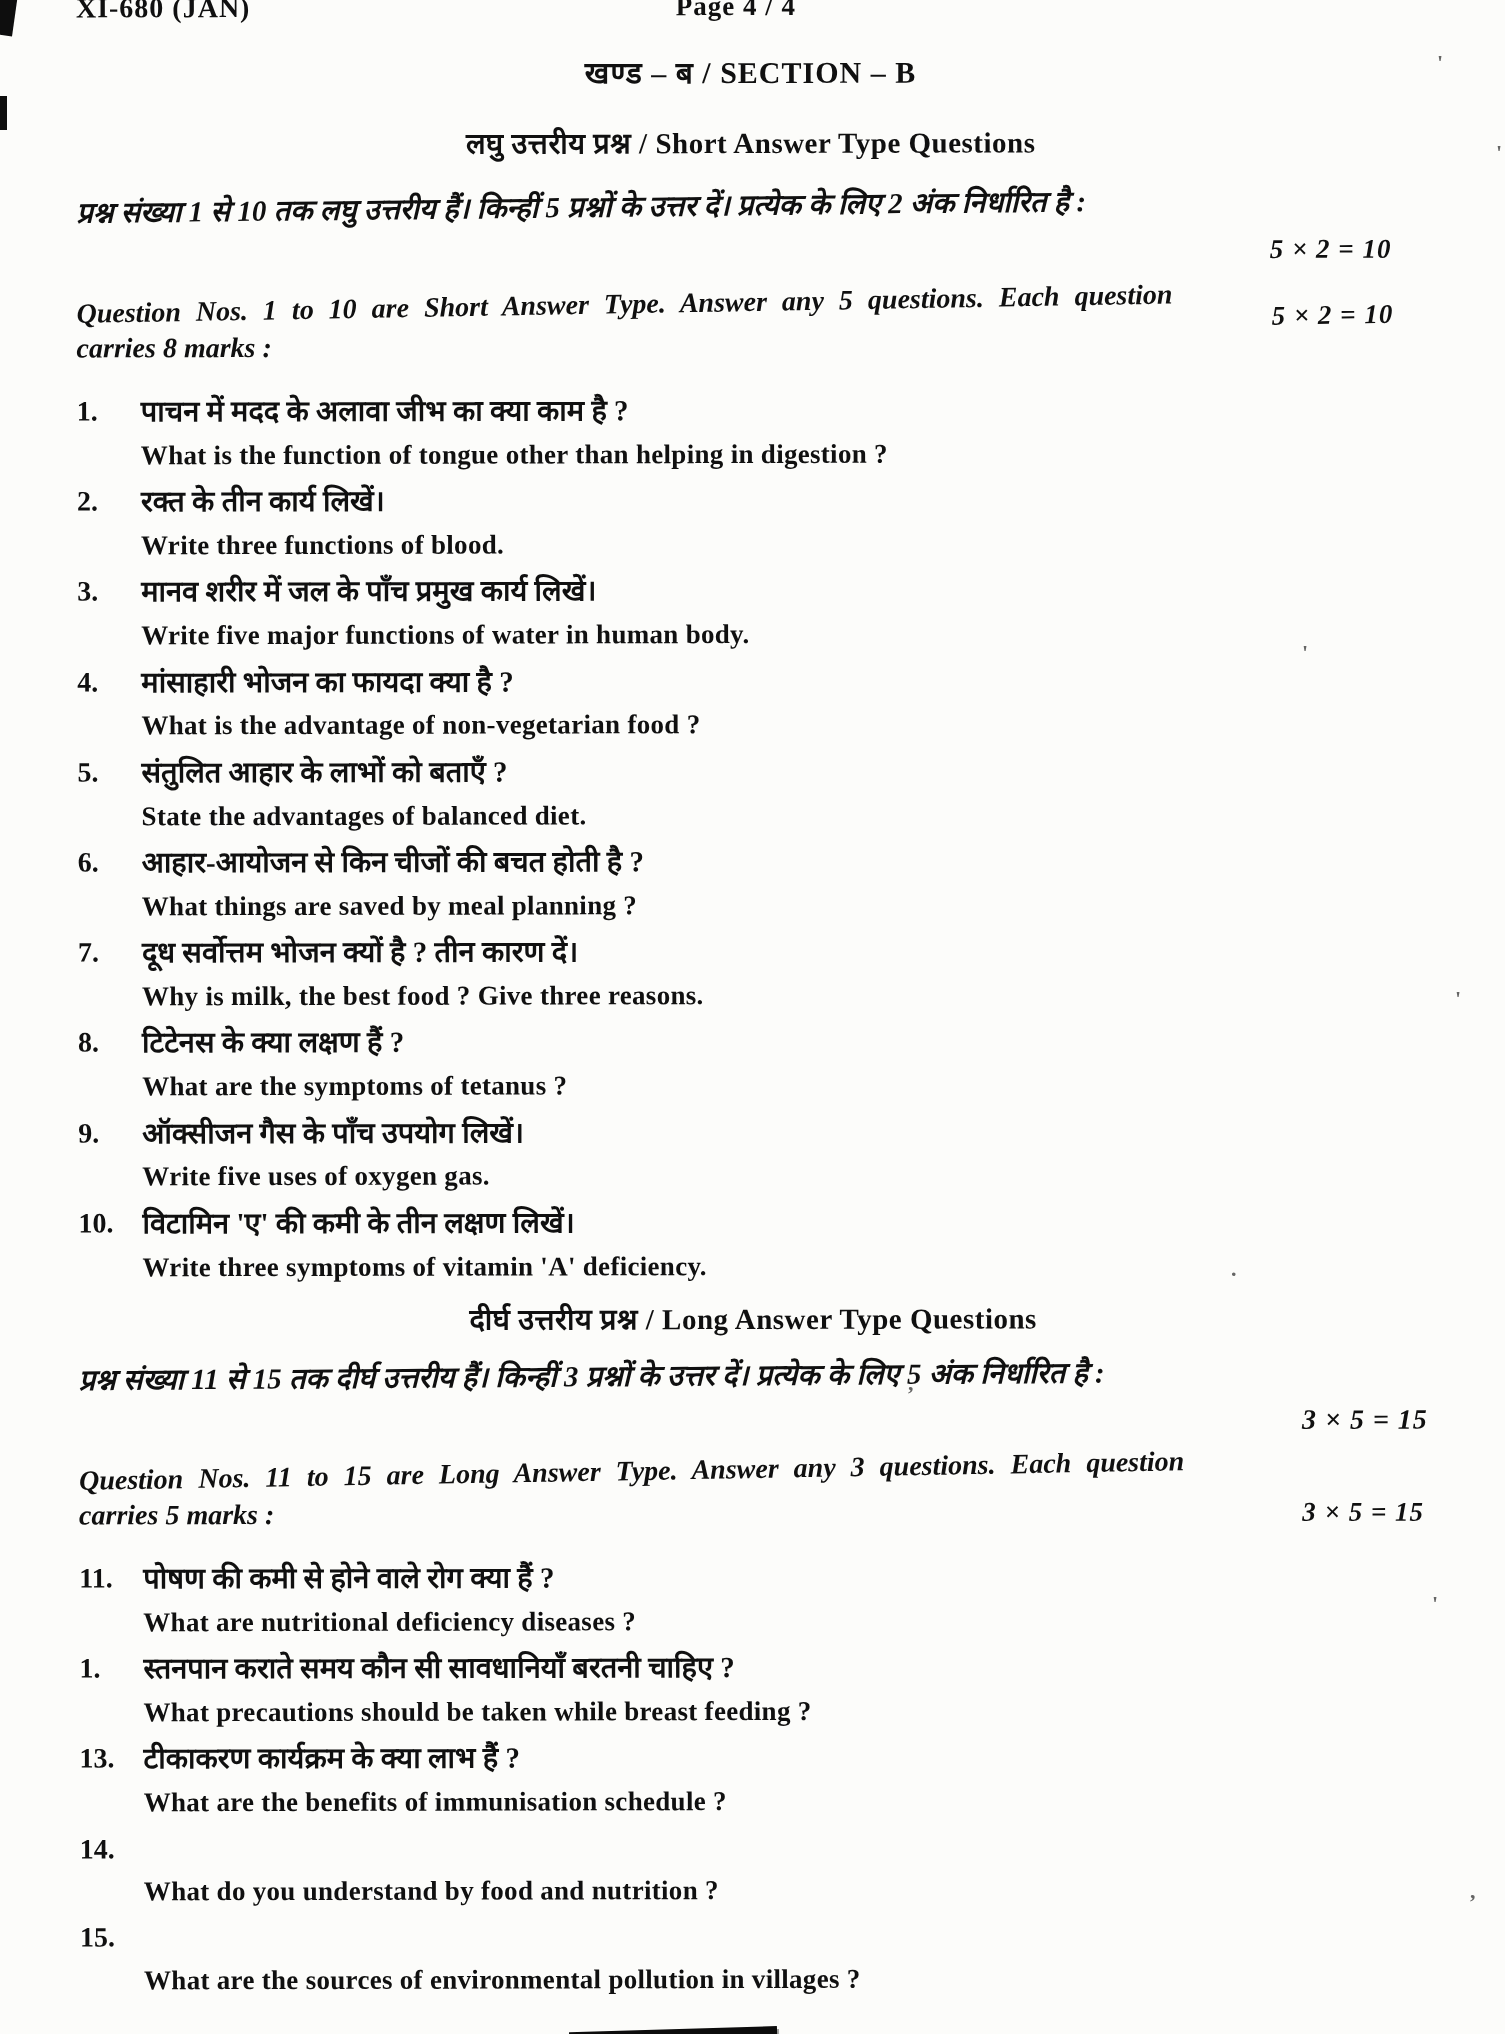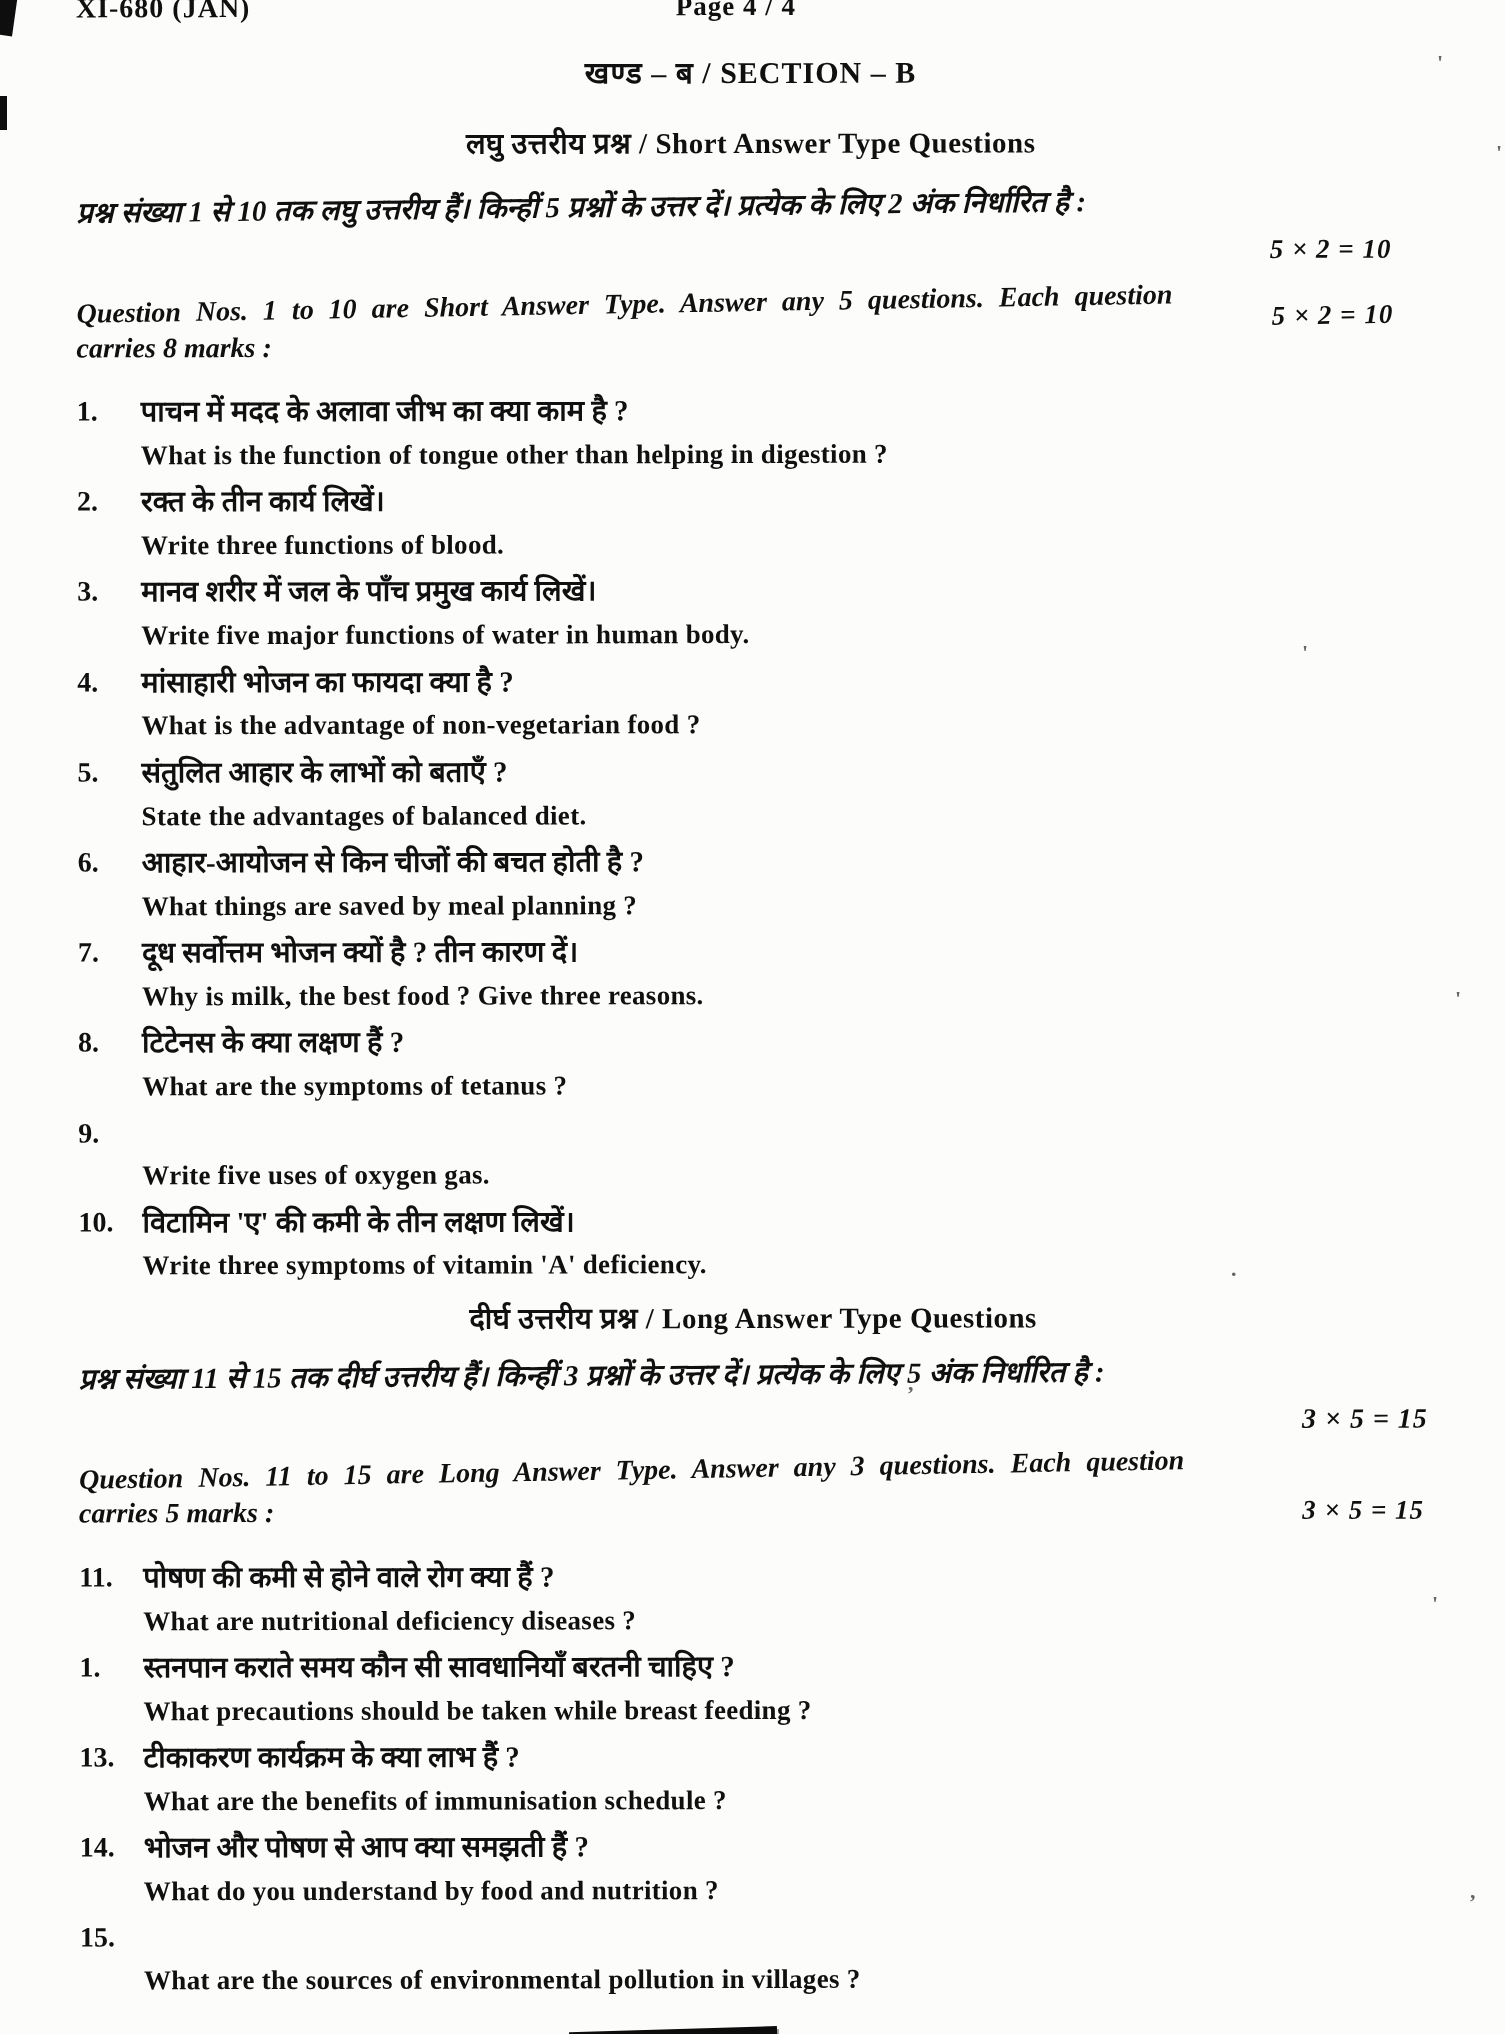--- a/index.html
+++ b/index.html
@@ -179,20 +179,21 @@
       <div class="q-row">
         <span class="q-num">8.</span>
         <span class="q-hi">टिटेनस के क्या लक्षण हैं ?</span>
       </div>
       <div class="q-en">What are the symptoms of tetanus ?</div>
     </div>
 
     <div class="q-block">
       <div class="q-row">
         <span class="q-num">9.</span>
+        <span class="q-hi">ऑक्सीजन गैस के पाँच उपयोग लिखें।</span>
       </div>
       <div class="q-en">Write five uses of oxygen gas.</div>
     </div>
 
     <div class="q-block">
       <div class="q-row">
         <span class="q-num">10.</span>
         <span class="q-hi">विटामिन 'ए' की कमी के तीन लक्षण लिखें।</span>
       </div>
       <div class="q-en">Write three symptoms of vitamin 'A' deficiency.</div>
@@ -236,21 +237,20 @@
       <div class="q-row">
         <span class="q-num">13.</span>
         <span class="q-hi">टीकाकरण कार्यक्रम के क्या लाभ हैं ?</span>
       </div>
       <div class="q-en">What are the benefits of immunisation schedule ?</div>
     </div>
 
     <div class="q-block">
       <div class="q-row">
         <span class="q-num">14.</span>
-        <span class="q-hi">भोजन और पोषण से आप क्या समझती हैं ?</span>
       </div>
       <div class="q-en">What do you understand by food and nutrition ?</div>
     </div>
 
     <div class="q-block">
       <div class="q-row">
         <span class="q-num">15.</span>
       </div>
       <div class="q-en">What are the sources of environmental pollution in villages ?</div>
     </div>

